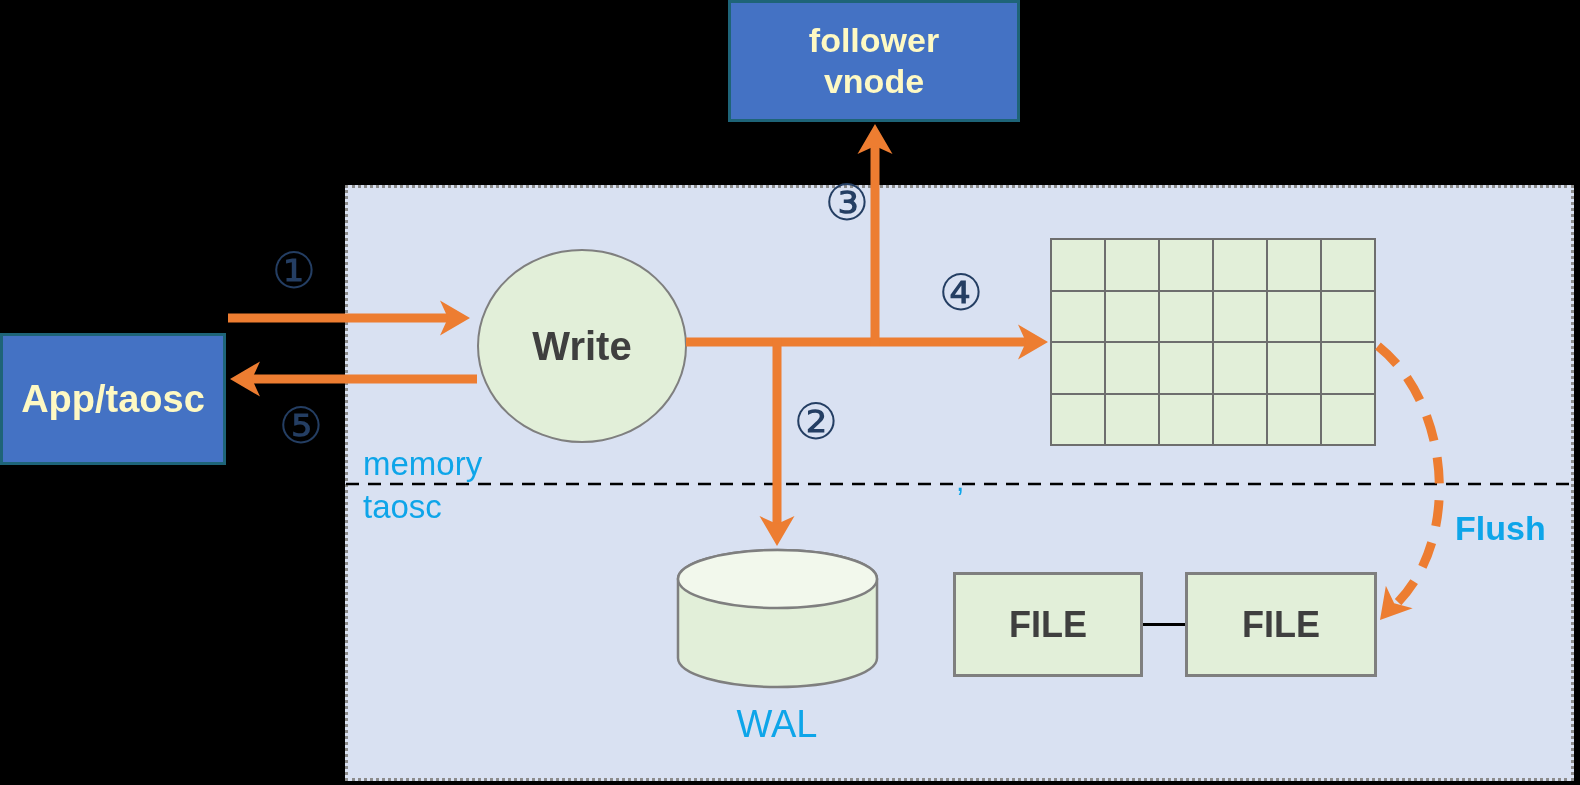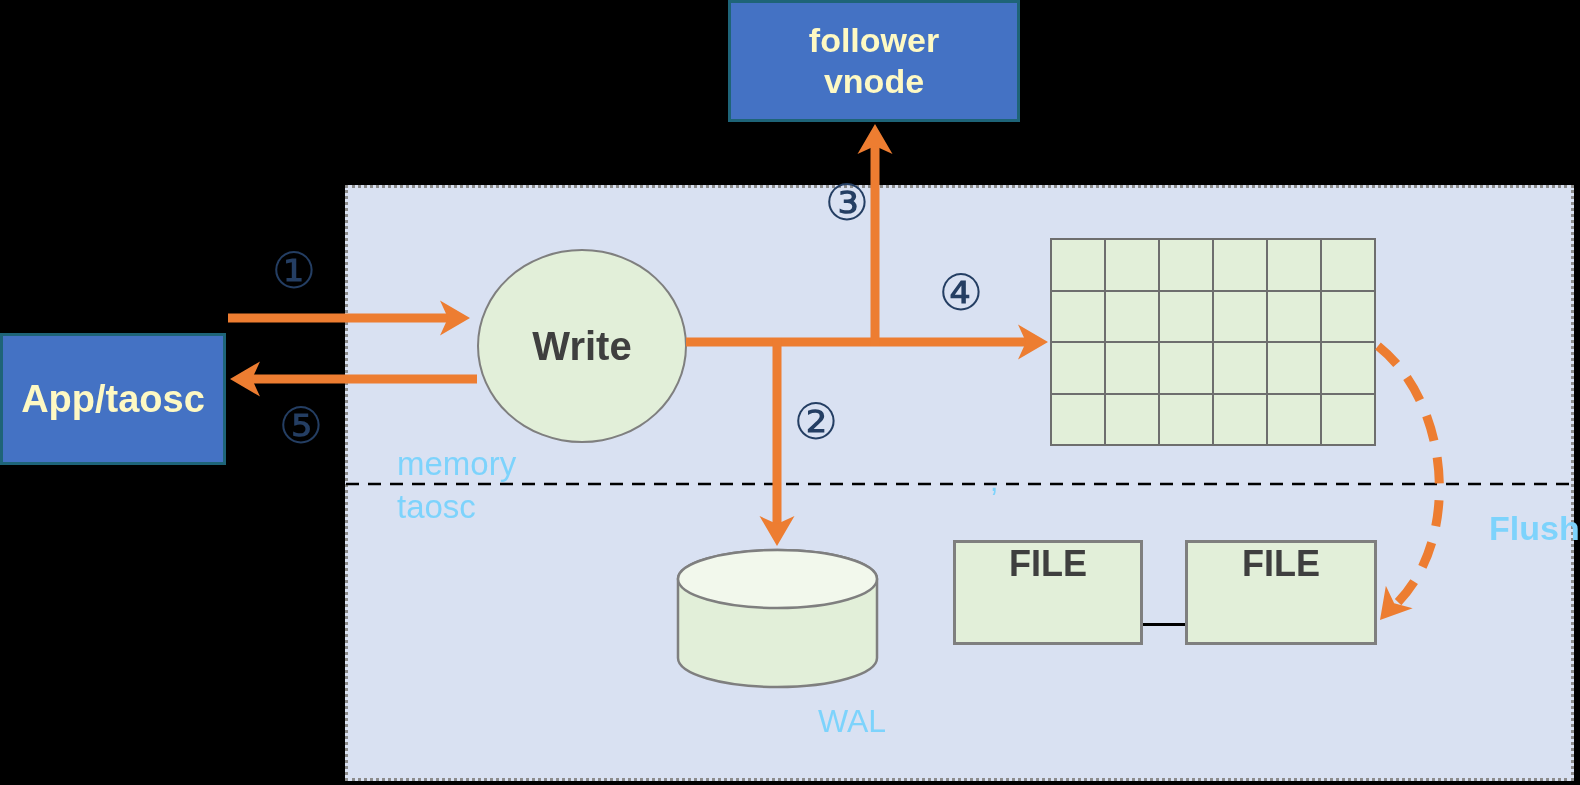--- a/index.html
+++ b/index.html
@@ -70,50 +70,49 @@
     border: 1.5px solid #6E6E6E;
     background: #6E6E6E;
   }
   .mem-grid .cell {
     background: var(--c-green);
     border: 1.5px solid #6E6E6E;
   }
   
   .file-box {
     position: absolute;
-    top: 540px;
+    top: 572px;
     height: 105px;
     background: var(--c-green);
     border: 3px solid var(--c-shape-border);
     display: flex;
-    align-items: flex-start;
+    align-items: center;
     justify-content: center;
     font-size: 36px;
     font-weight: bold;
     color: var(--c-dark-text);
   }
   .file-box.f1 { left: 953px; width: 190px; }
   .file-box.f2 { left: 1185px; width: 192px; }
   .file-connector {
     position: absolute;
     left: 1143px; top: 623px;
     width: 42px; height: 3px;
     background: #000;
   }
   
   .label {
     position: absolute;
-    color: #7dd3fc;
+    color: #0ea5e9;
     white-space: nowrap;
     line-height: 1.1;
-    margin-left: 34px;
   }
   .label-memory { left: 363px; top: 446px; font-size: 33px; }
   .label-disk { left: 363px; top: 489px; font-size: 33px; }
-  .label-wal { left: 818px; top: 704px; font-size: 32px; transform: translateX(-50%); }
+  .label-wal { left: 777px; top: 704px; font-size: 38px; transform: translateX(-50%); }
   .label-flush { left: 1455px; top: 510px; font-size: 34px; font-weight: bold; }
   .label-leader { left: 1337px; top: 712px; font-size: 35px; }
   .label-stray { left: 956px; top: 464px; font-size: 30px; }
   
   .step {
     position: absolute;
     color: var(--c-navy);
     font-size: 50px;
     line-height: 1;
     transform: translate(-50%, -50%);

